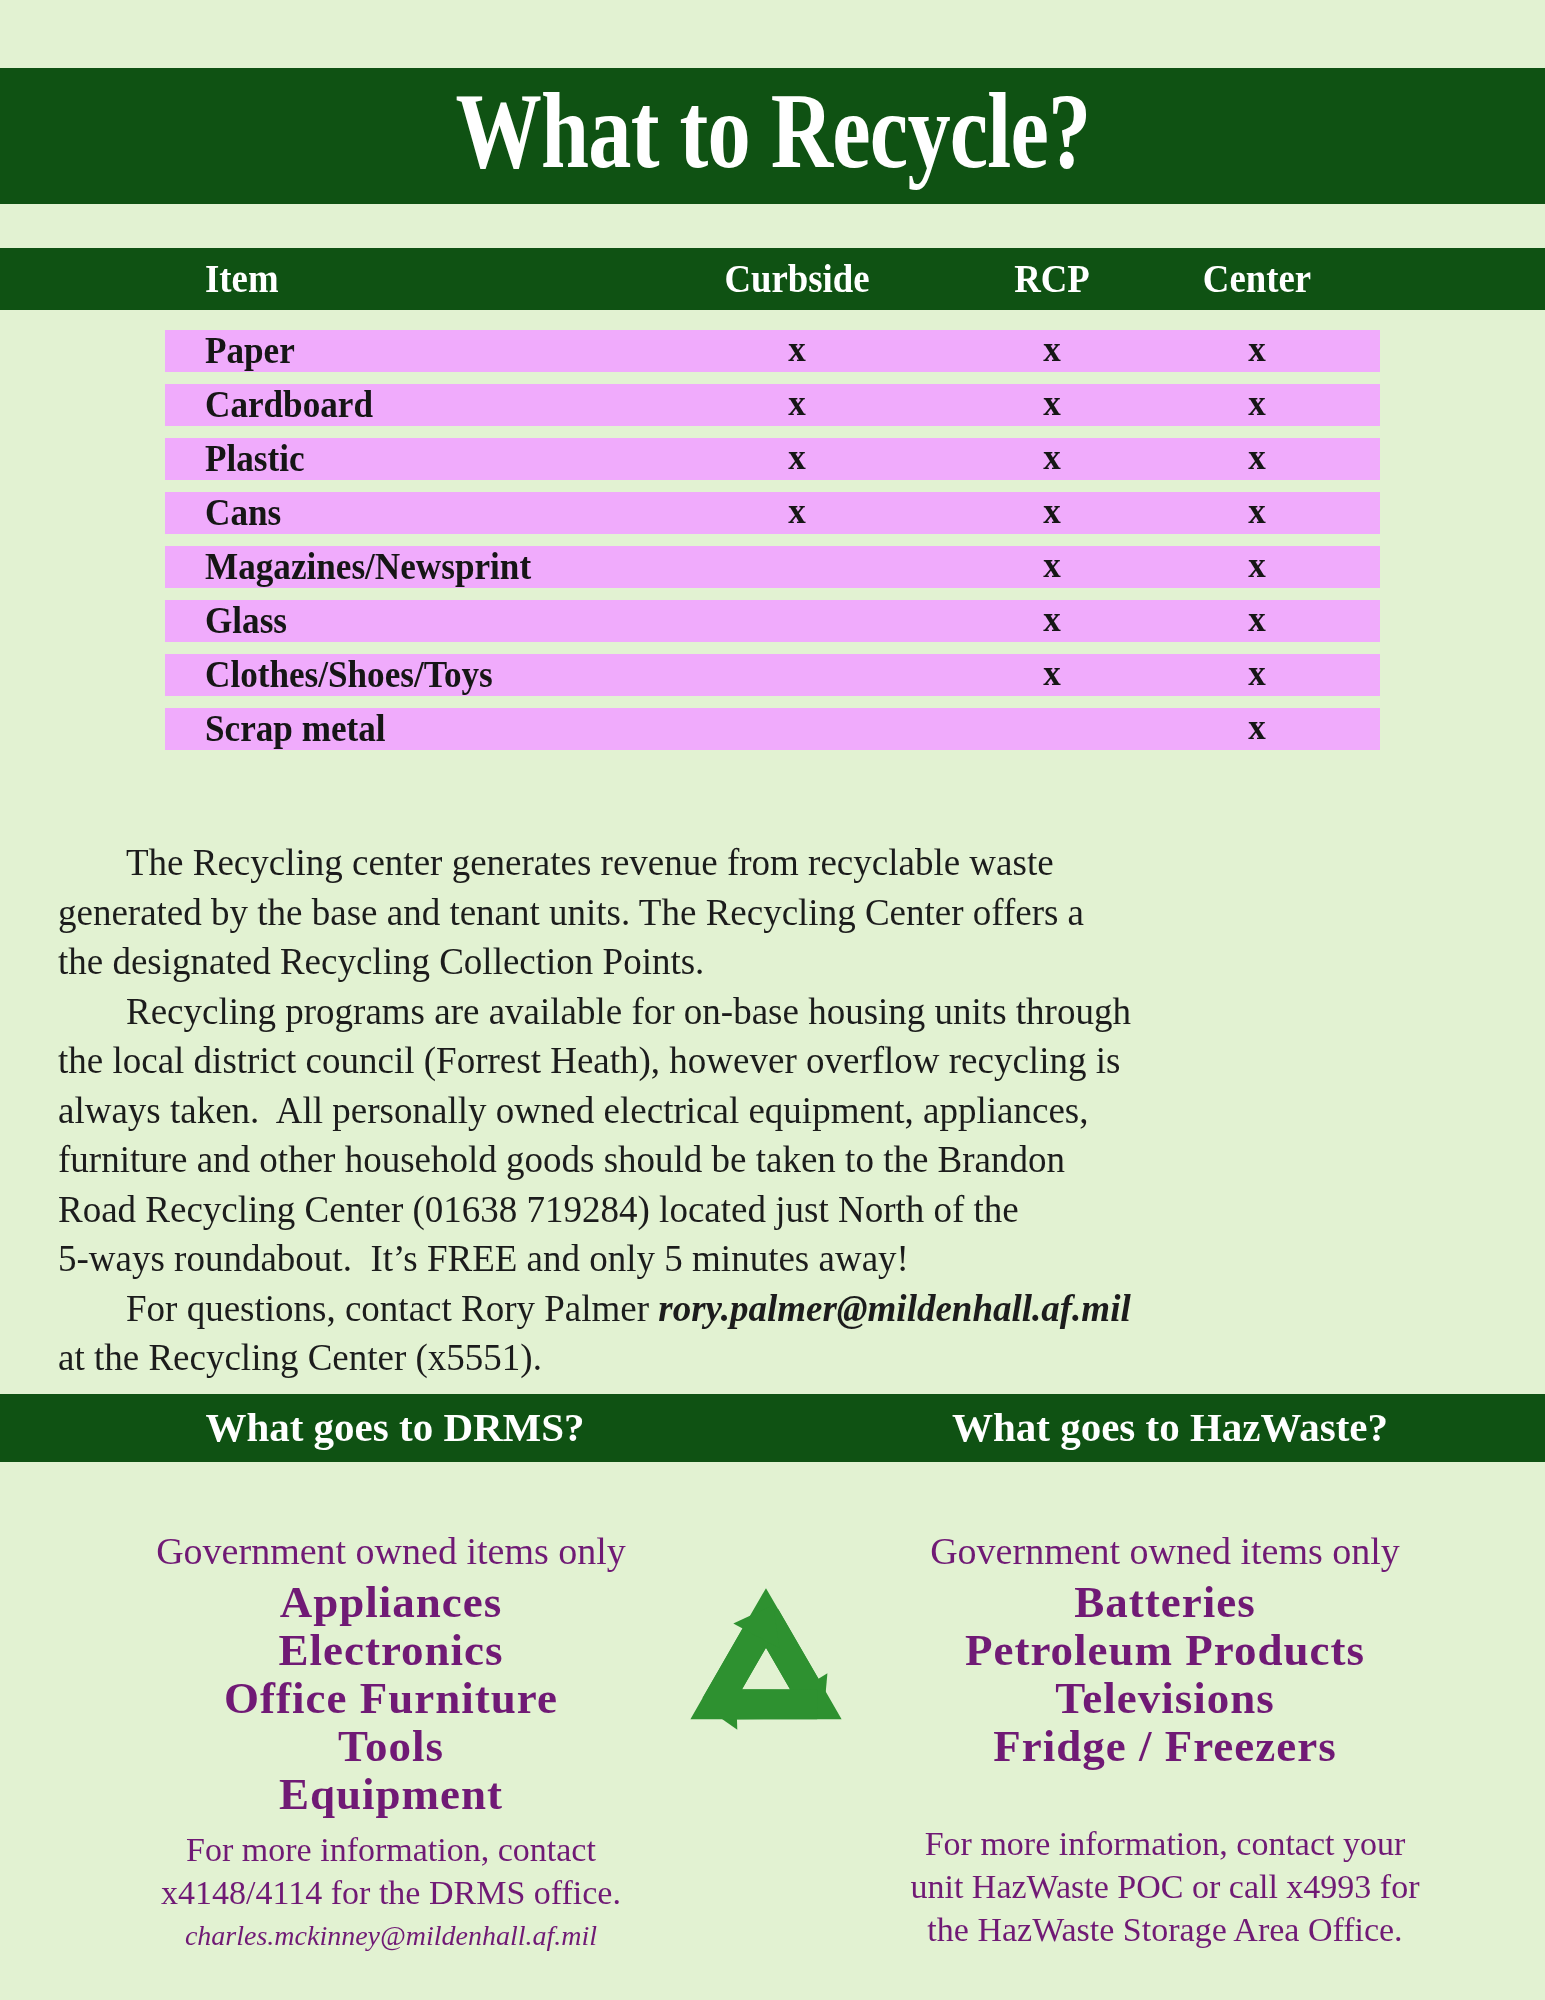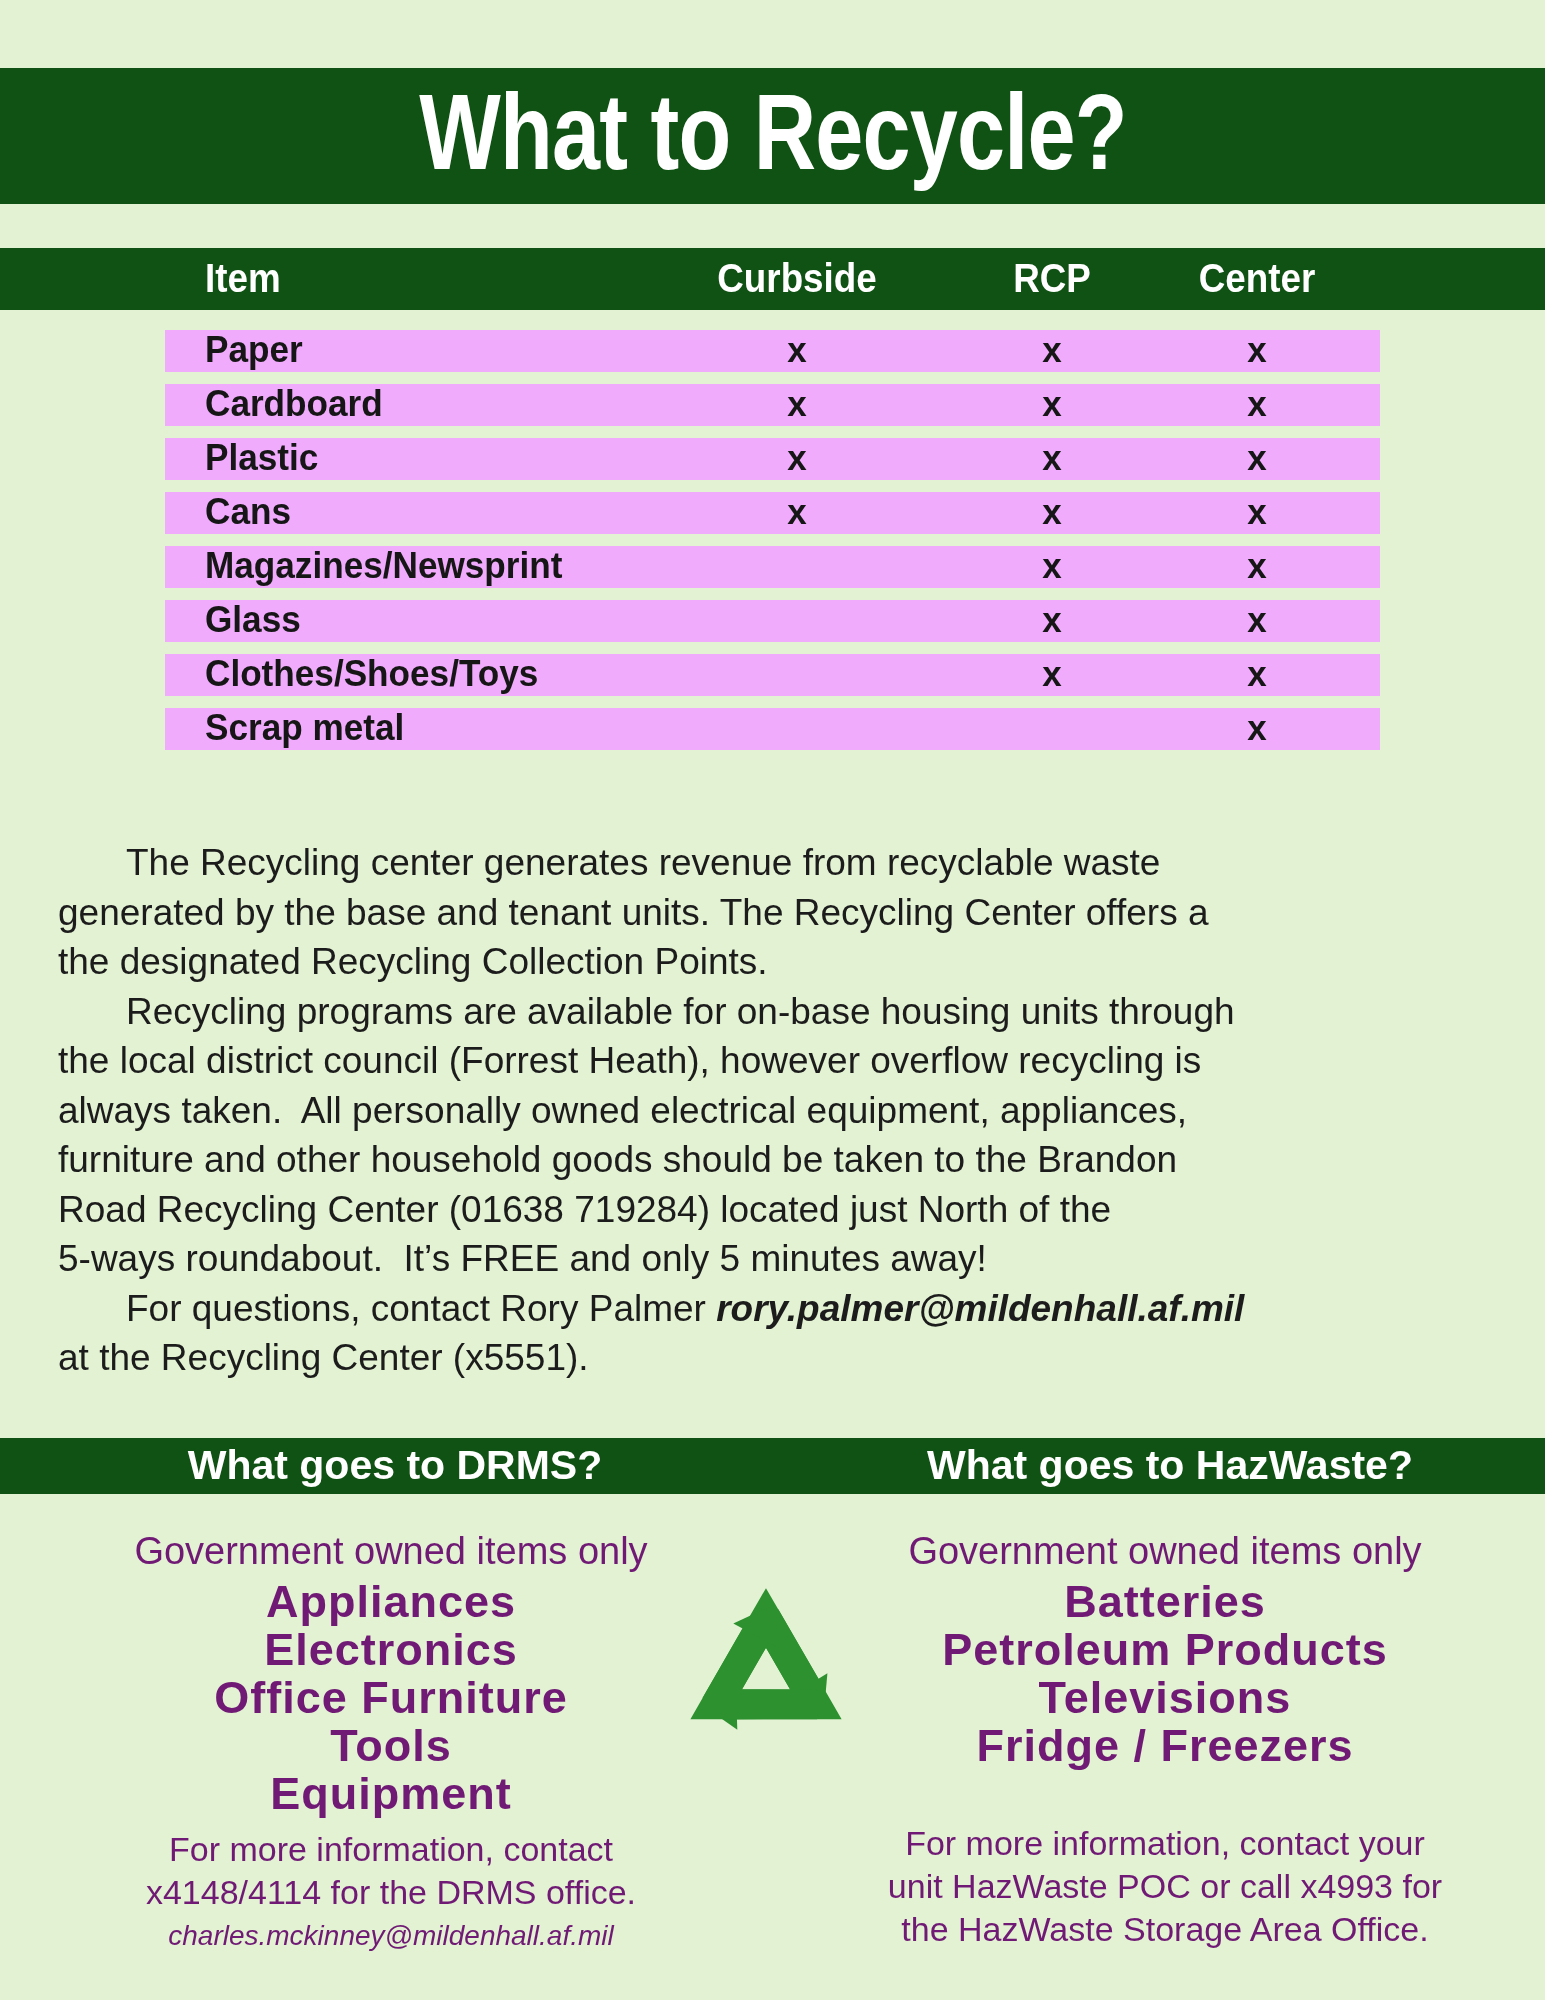--- a/index.html
+++ b/index.html
@@ -1,20 +1,20 @@
 <!DOCTYPE html>
 <html><head>
 <meta charset="utf-8">
 <style>
   html,body { margin:0; padding:0; }
   .page {
     position:relative;
     width:1545px; height:2000px;
     background:#e2f2d2;
-    font-family:Liberation Sans, sans-serif;
+    font-family:Liberation Serif, serif;
     color:#1a1a1a;
     overflow:hidden;
   }
   .band {
     position:absolute; left:0; width:1545px;
     background:#0f5213;
   }
   .title-band { top:68px; height:136px; }
   .page-title {
     position:absolute; left:50%; top:50%;
@@ -51,21 +51,21 @@
   .m1 { left:632px; } .m2 { left:887px; } .m3 { left:1092px; }
 
   .paragraphs {
     position:absolute; left:58px; top:838px; width:1445px;
     font-size:37px; color:#1c1c1c;
   }
   .pline { height:49.5px; line-height:49.5px; white-space:nowrap; }
   .pline.indent { text-indent:68px; }
   .bi { font-weight:bold; font-style:italic; }
 
-  .section-band { top:1438px; height:56px; }
+  .section-band { top:1394px; height:68px; }
   .sec-heading {
     position:absolute; top:50%;
     transform:translate(-50%,-52%);
     color:#ffffff; font-weight:bold; font-size:41px; white-space:nowrap;
   }
   .drms-head { left:395px; }
   .hazw-head { left:1170px; }
 
   .col {
     position:absolute; top:1528px; width:660px;

